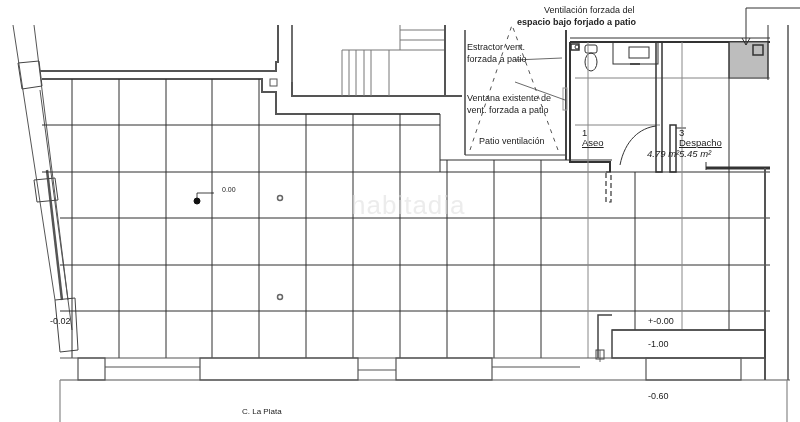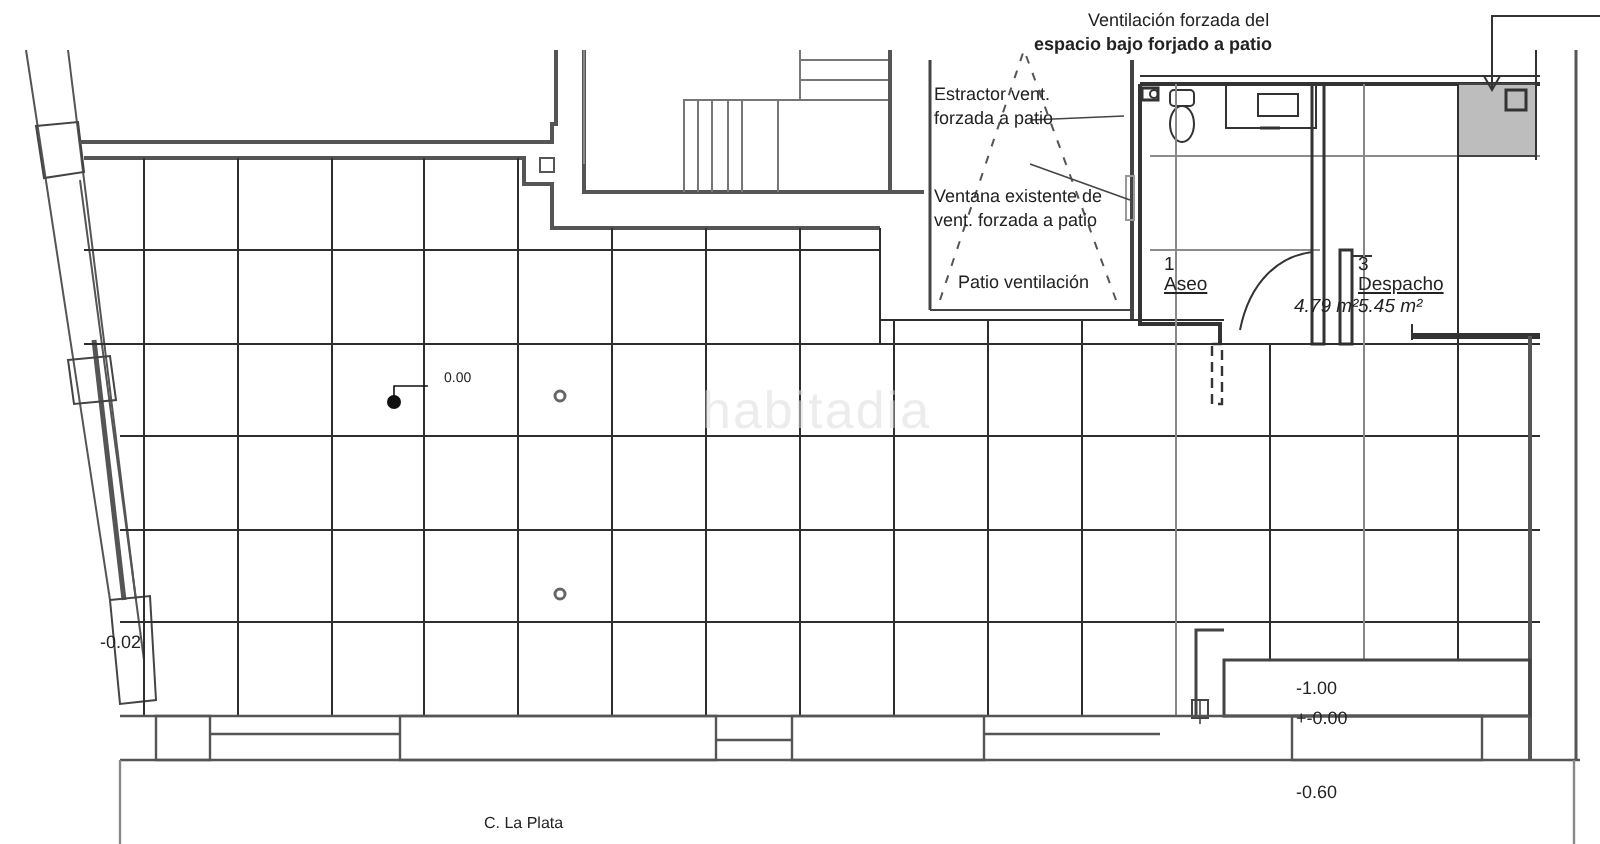--- a/index.html
+++ b/index.html
@@ -166,17 +166,17 @@
 
 <div class="lbl lbl-room" style="left:582px;top:127px;">1</div>
 <div class="lbl lbl-room u" style="left:582px;top:137px;">Aseo</div>
 <div class="lbl lbl-room it" style="left:606px;top:148px;margin-left:41px;">4.79 m²</div>
 <div class="lbl lbl-room" style="left:679px;top:127px;">3</div>
 <div class="lbl lbl-room u" style="left:679px;top:137px;">Despacho</div>
 <div class="lbl lbl-room it" style="left:679px;top:148px;">5.45 m²</div>
 
 <div class="lbl lbl-sm" style="left:222px;top:184px;">0.00</div>
 <div class="lbl" style="left:30px;top:316px;margin-left:20px;">-0.02</div>
-<div class="lbl" style="left:648px;top:316px;margin-top:38px;">+-0.00</div>
+<div class="lbl" style="left:648px;top:316px;">+-0.00</div>
 <div class="lbl" style="left:648px;top:339px;">-1.00</div>
 <div class="lbl" style="left:648px;top:391px;">-0.60</div>
 
 <div class="lbl lbl-sm" style="left:242px;top:382px;font-size:8px;margin-top:24px;">C. La Plata</div>
 
 </body></html>

